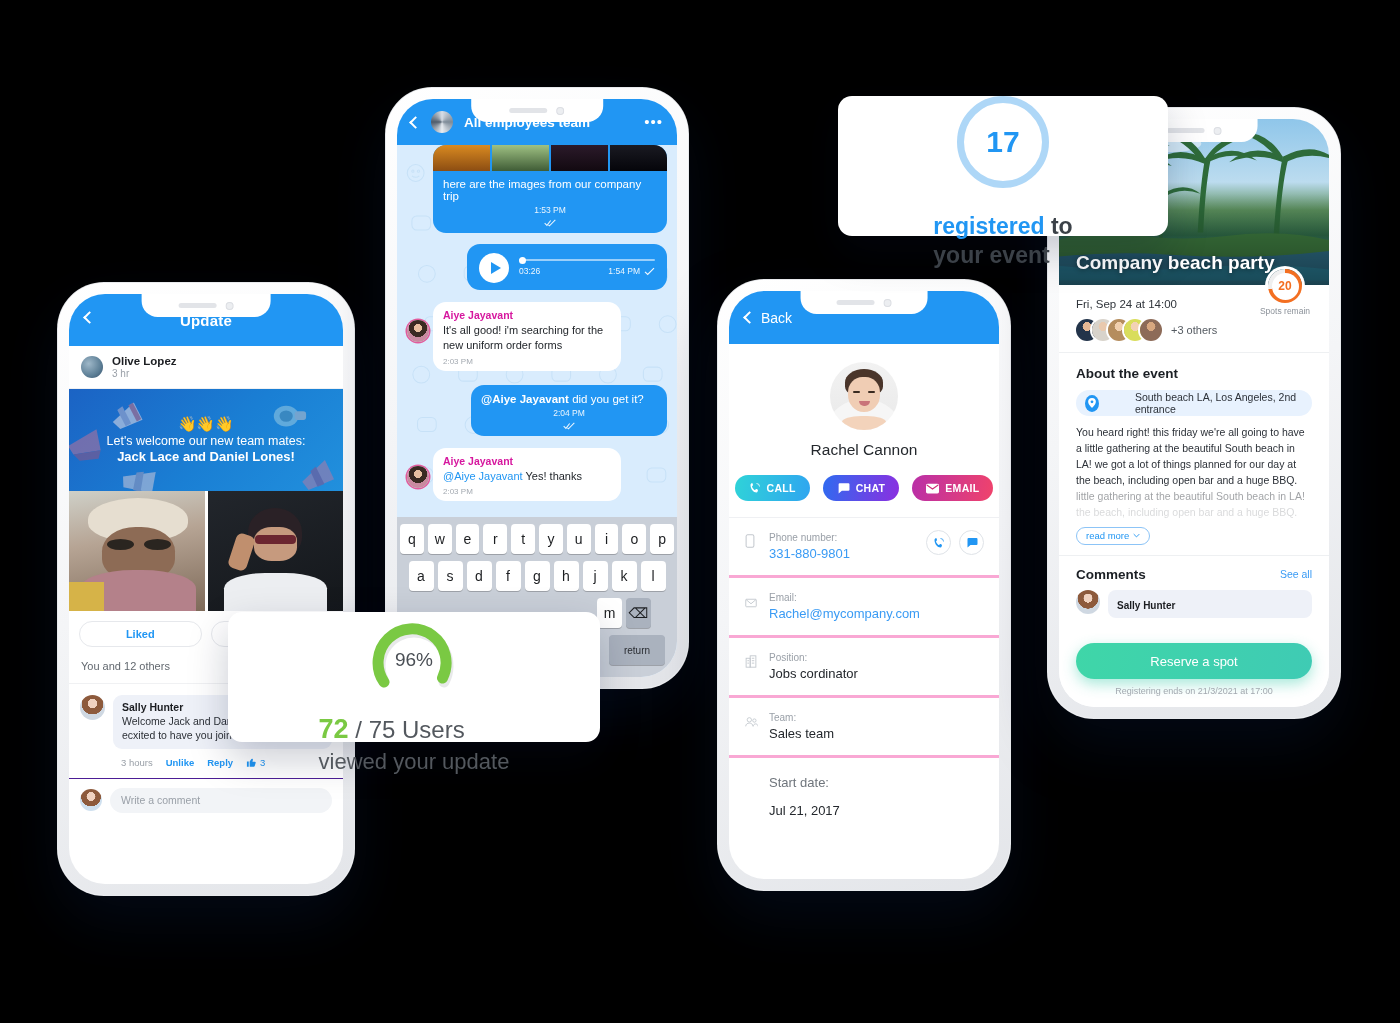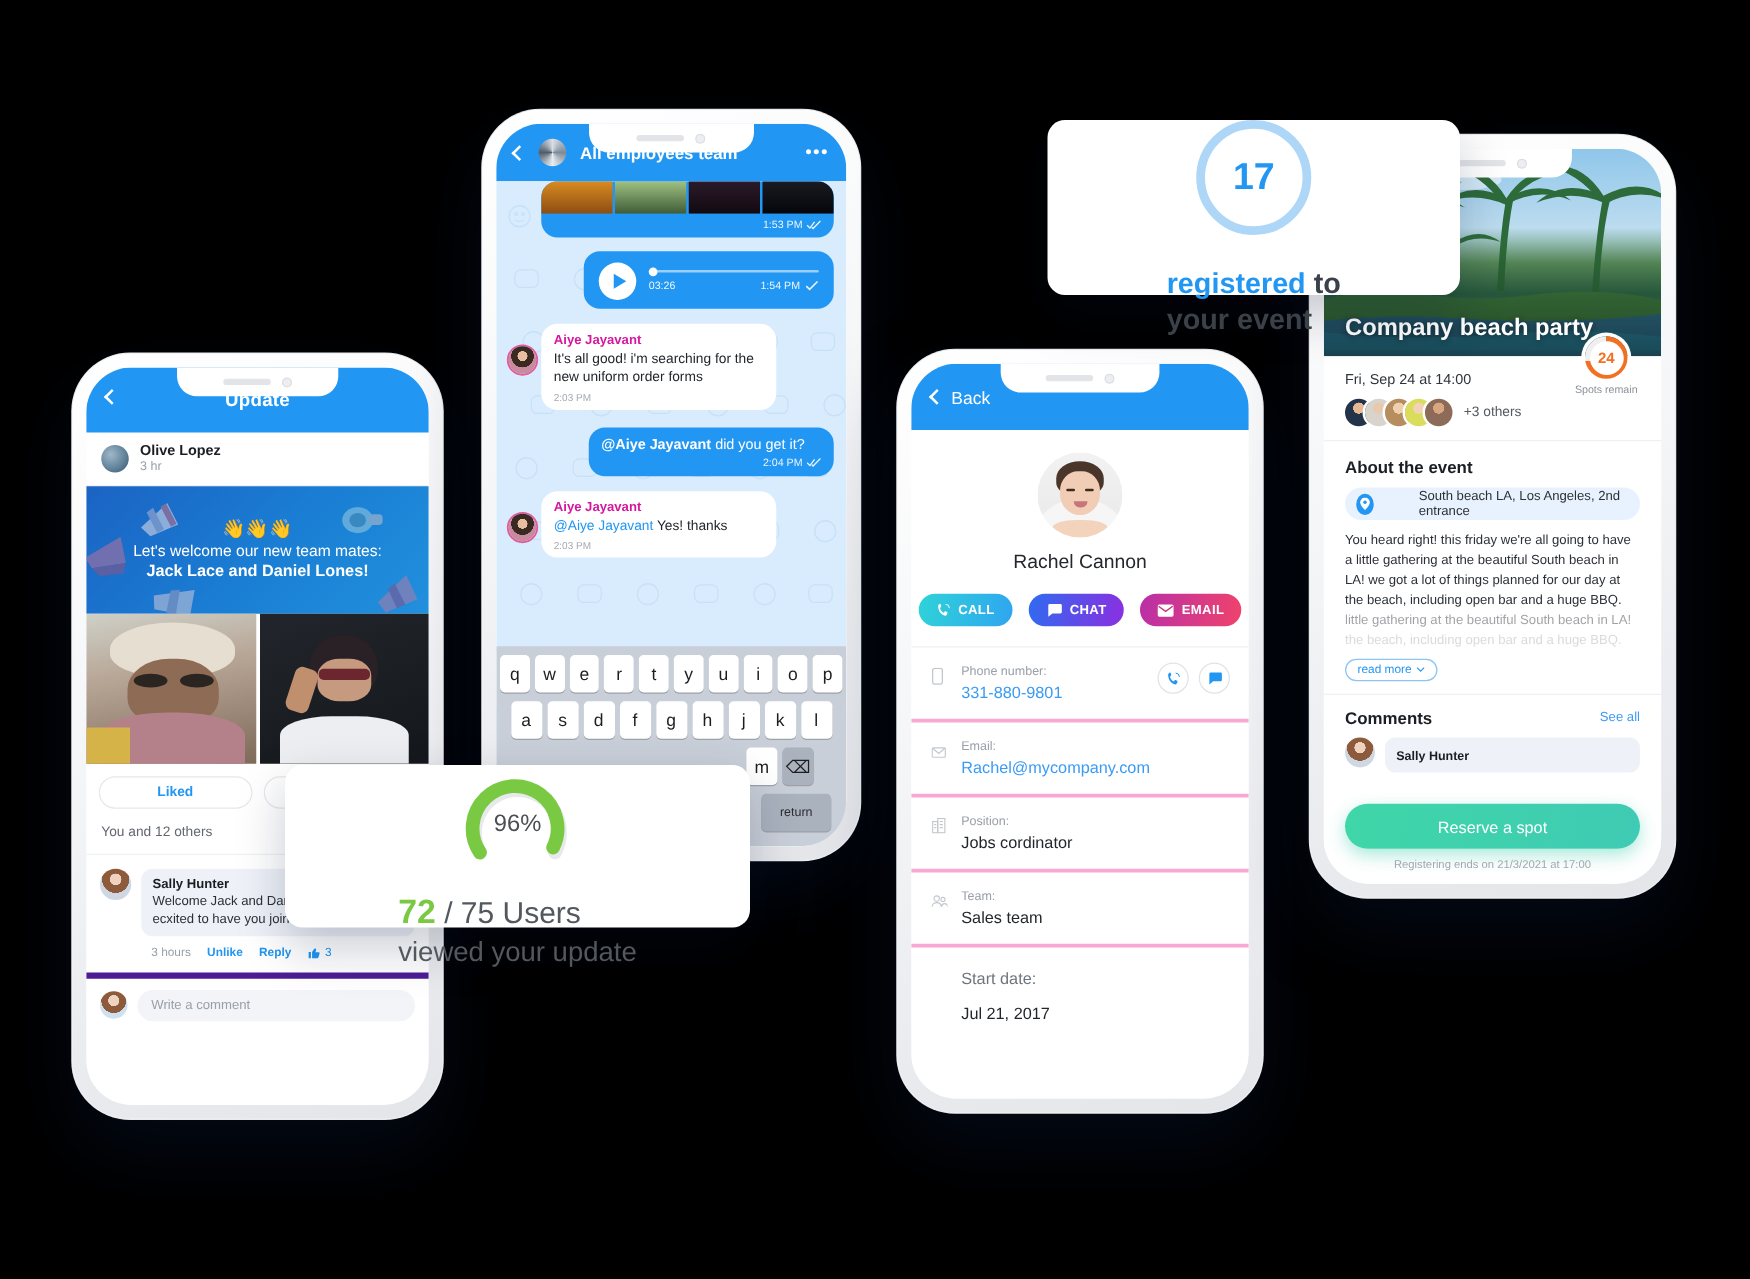--- a/index.html
+++ b/index.html
@@ -52,42 +52,42 @@
   .p1-btnrow .b{ flex:1; height:26px; border:1px solid #e6e8ec; border-radius:14px;
                  display:flex; align-items:center; justify-content:center;
                  font-size:11px; font-weight:700; color:#2196f3; background:#fff;}
   .p1-likes{ font-size:11px; color:#62686f; padding:5px 12px 11px;
              border-bottom:1px solid #f0f1f3;}
   .p1-comment{ display:flex; gap:8px; padding:11px 11px 6px; }
   .cm-bub{ background:#eef1f8; border-radius:9px; padding:6px 9px; flex:1; }
   .cm-bub .nm{ font-size:10.5px; font-weight:700; color:#1b1d21; }
   .cm-bub .tx{ font-size:10.5px; color:#2c3036; line-height:1.38; margin-top:1px;}
   .p1-meta{ display:flex; align-items:center; gap:13px; padding:2px 11px 10px 52px;
-            font-size:9.5px; border-bottom:5px solid #4c1d95;}
+            font-size:9.5px; border-bottom:1px solid #4c1d95;}
   .p1-meta .g{ color:#9aa0a8; } .p1-meta .a{ color:#2196f3; font-weight:700;}
   .p1-write{ display:flex; align-items:center; gap:8px; padding:9px 11px; }
   .p1-write .inp{ flex:1; height:25px; background:#f2f4f7; border-radius:13px;
                   display:flex; align-items:center; padding:0 11px;
                   font-size:10.5px; color:#9aa0a8;}
 
   
   #phone2{ left:386px; top:88px; width:302px; height:600px; }
   #phone2 .navbar{ height:46px; display:flex; align-items:center; gap:11px; padding:0 14px; }
   #phone2 .navbar .ttl{ font-size:13.5px; font-weight:600; }
   #phone2 .navbar .dots{ margin-left:auto; font-size:15px; letter-spacing:1px; line-height:0;}
   .chatbg{ position:relative; height:calc(100% - 46px); background:#d9ecfd; overflow:hidden;}
   .chatbg .pattern{ position:absolute; inset:0; opacity:.55; }
   .bub{ position:relative; z-index:3; border-radius:13px; }
   .bub-out{ background:#2196f3; color:#fff; margin:0 10px 0 36px; }
   .imgstrip{ display:flex; gap:2px; height:26px; overflow:hidden;
              border-radius:13px 13px 0 0;}
   .imgstrip div{ flex:1; }
   .bub-out .tx{ font-size:11.5px; padding:7px 10px 0; }
   .bub-time{ font-size:8.5px; text-align:right; padding:3px 10px 6px; opacity:.9;
-             display:flex; justify-content:flex-end; align-items:center; gap:3px;}
+             display:flex; justify-content:flex-end; align-items:center; gap:3px;flex-direction:column;}
   .audio{ margin:11px 10px 0 70px; background:#2196f3; border-radius:13px;
           padding:9px 12px 7px; position:relative; z-index:3; display:flex; gap:10px;}
   .play{ width:30px; height:30px; border-radius:50%; background:#fff; flex:0 0 auto;
          display:flex; align-items:center; justify-content:center;}
   .play i{ width:0;height:0;border-left:10px solid #2196f3;border-top:6px solid transparent;
            border-bottom:6px solid transparent; margin-left:3px;}
   .track{ flex:1; padding-top:6px; }
   .track .bar{ height:2px; background:rgba(255,255,255,.55); border-radius:2px; position:relative;}
   .track .bar .dot{ position:absolute; left:0; top:-2.5px; width:7px;height:7px;
                     border-radius:50%; background:#fff;}
@@ -402,20 +402,21 @@
         </g>
       </svg>
 
       <div class="bub bub-out">
         <div class="imgstrip">
           <div style="background:linear-gradient(#d98a21,#8c4d12)"></div>
           <div style="background:linear-gradient(#9fc183,#3f5c36)"></div>
           <div style="background:linear-gradient(#2b1a2a,#120910)"></div>
           <div style="background:linear-gradient(#1a1a22,#05050a)"></div>
         </div>
+        <div class="tx">here are the images from our company trip</div>
         <div class="bub-time">
           <span>1:53 PM</span>
           <svg width="12" height="9" viewBox="0 0 18 12">
               <path d="M1 7l3.4 3.4L10 3" stroke="#fff" stroke-width="1.6" fill="none"></path>
               <path d="M6.6 9.4L8.2 11 17 2" stroke="#fff" stroke-width="1.6" fill="none"></path>
             </svg>
         </div>
       </div>
 
       <div class="audio">
@@ -701,21 +702,21 @@
           <span class="av" style="background:radial-gradient(circle at 50% 34%,#e6b894 0 24%,#23344a 25%)"></span>
           <span class="av" style="background:radial-gradient(circle at 50% 34%,#e9c9ae 0 24%,#d8d3cb 25%)"></span>
           <span class="av" style="background:radial-gradient(circle at 50% 34%,#f0cfae 0 24%,#b58d5e 25%)"></span>
           <span class="av" style="background:radial-gradient(circle at 50% 34%,#f2d2b4 0 24%,#d9dd5b 25%)"></span>
           <span class="av" style="background:radial-gradient(circle at 50% 34%,#d8a77f 0 24%,#8d6b58 25%)"></span>
         </span>
         <span class="oth">+3 others</span>
       </div>
       <div class="spots">
         <div class="ring">
-          <div class="in">24</div>
+          <div class="in">20</div>
         </div>
         <div class="cap">Spots remain</div>
       </div>
     </div>
 
     <div class="evbody">
       <h3>About the event</h3>
       <div class="loc">
         <span class="pin">
           <svg width="8" height="10" viewBox="0 0 10 13" fill="#fff">

